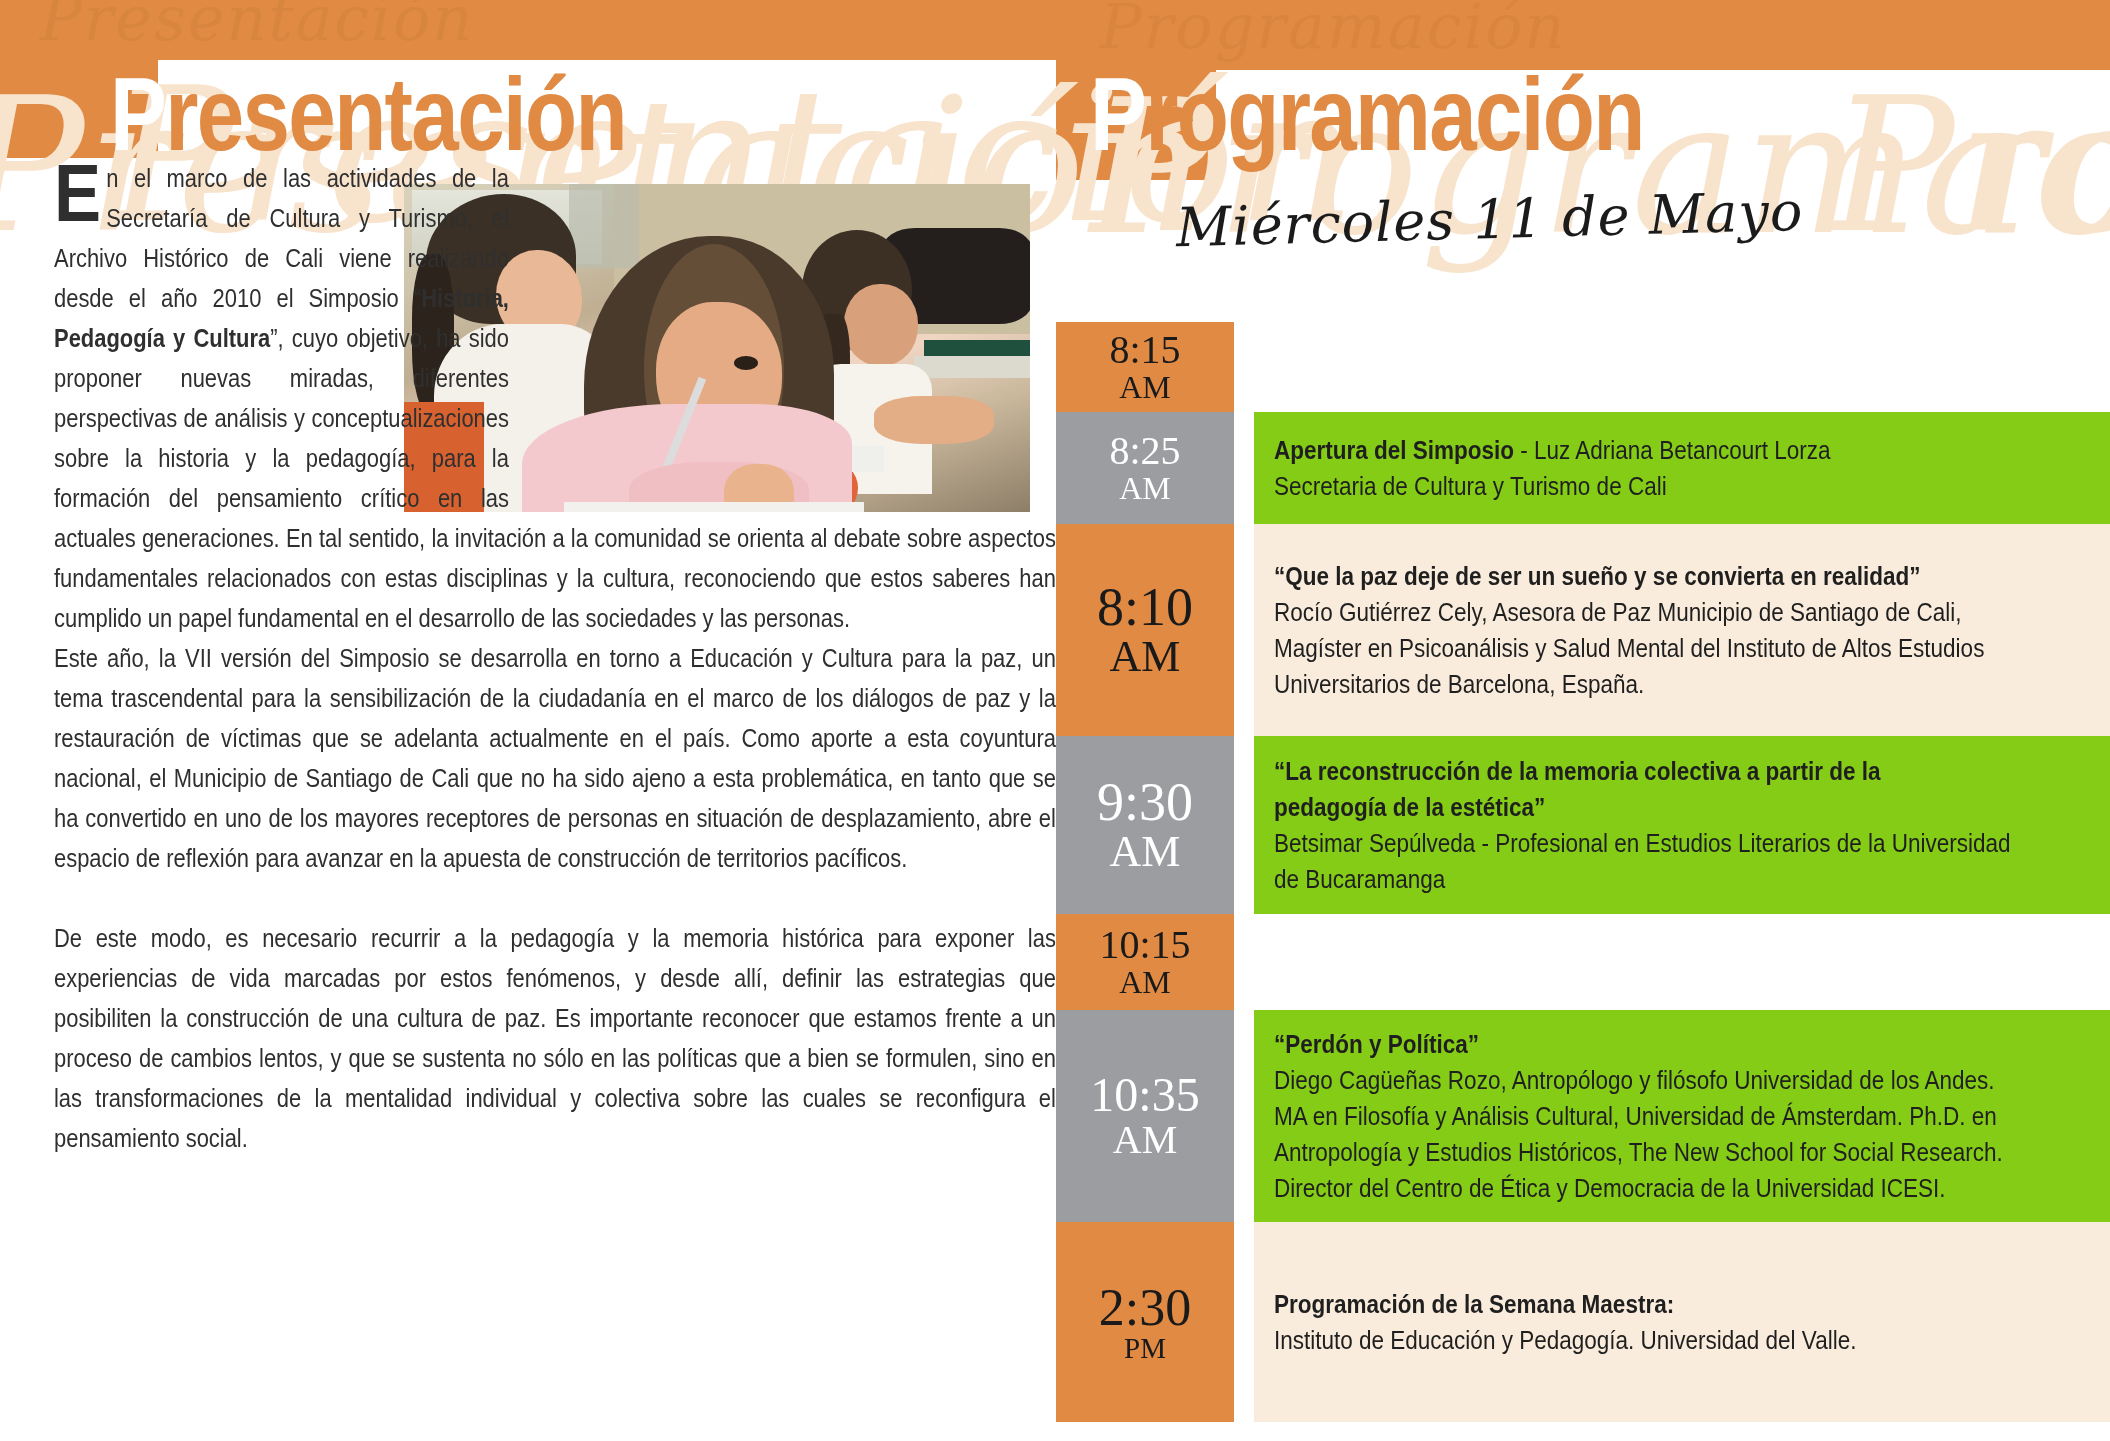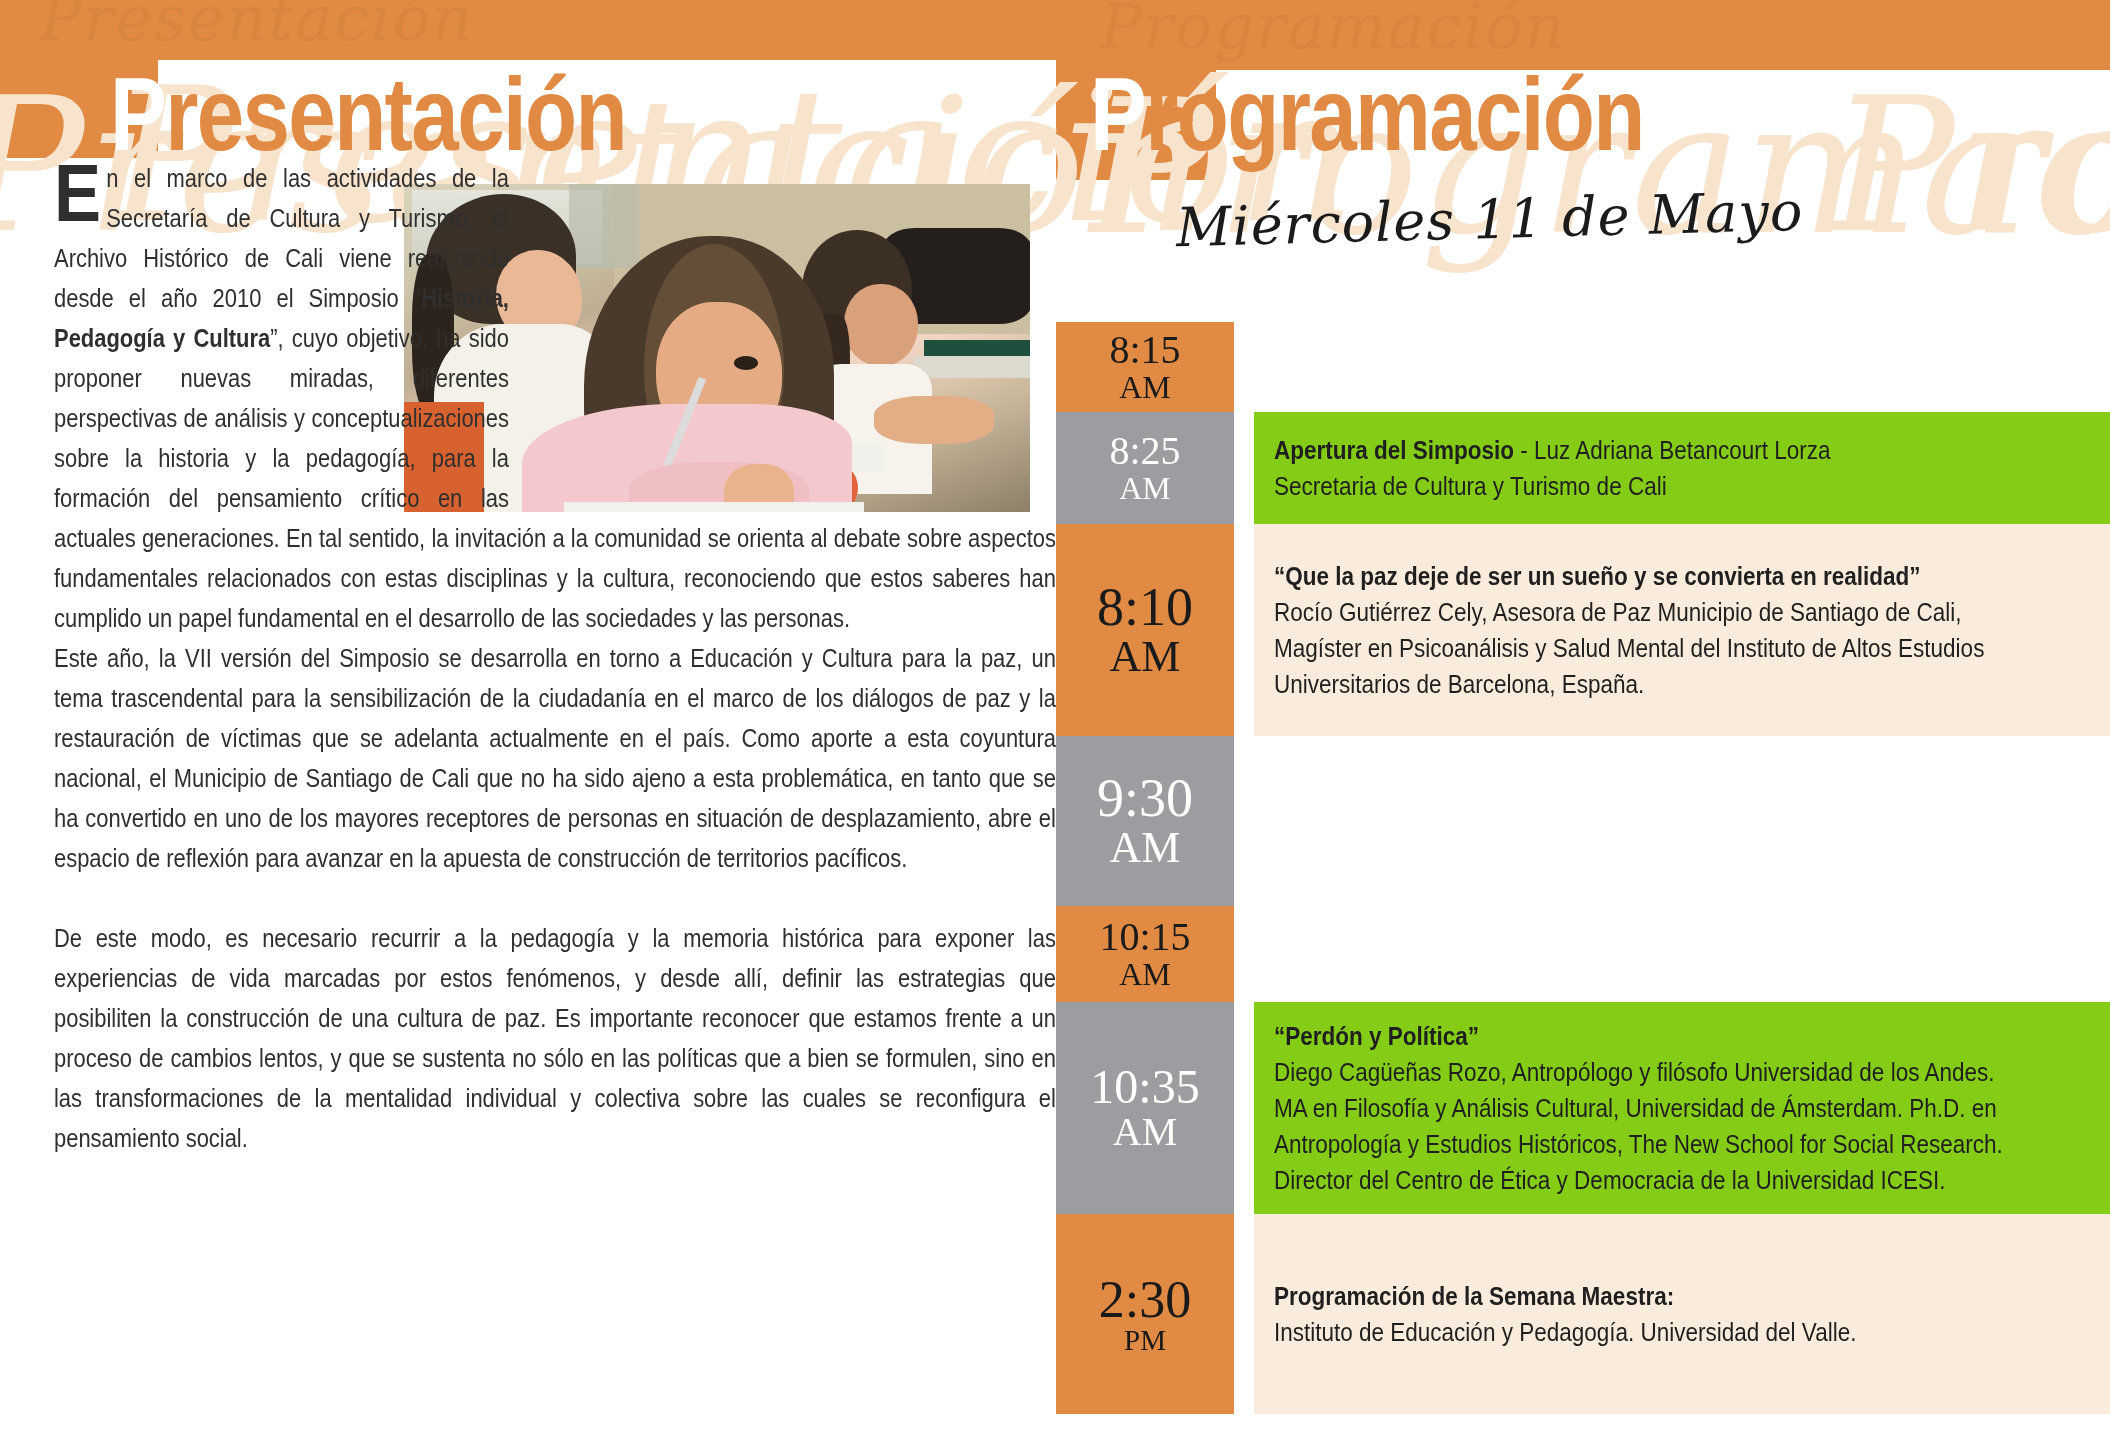--- a/index.html
+++ b/index.html
@@ -297,20 +297,26 @@
             <div class="line">Magíster en Psicoanálisis y Salud Mental del Instituto de Altos Estudios</div>
             <div class="line">Universitarios de Barcelona, España.</div>
           </div>
         </div>
         <div class="row gray r4">
           <div class="time">
             <div class="t1">9:30</div>
             <div class="t2">AM</div>
           </div>
           <div class="gap"></div>
+          <div class="content">
+            <div class="line b">“La reconstrucción de la memoria colectiva a partir de la</div>
+            <div class="line b">pedagogía de la estética”</div>
+            <div class="line">Betsimar Sepúlveda - Profesional en Estudios Literarios de la Universidad</div>
+            <div class="line">de Bucaramanga</div>
+          </div>
         </div>
         <div class="row orange r5">
           <div class="time">
             <div class="t1">10:15</div>
             <div class="t2">AM</div>
           </div>
           <div class="gap"></div>
         </div>
         <div class="row gray r6">
           <div class="time">

